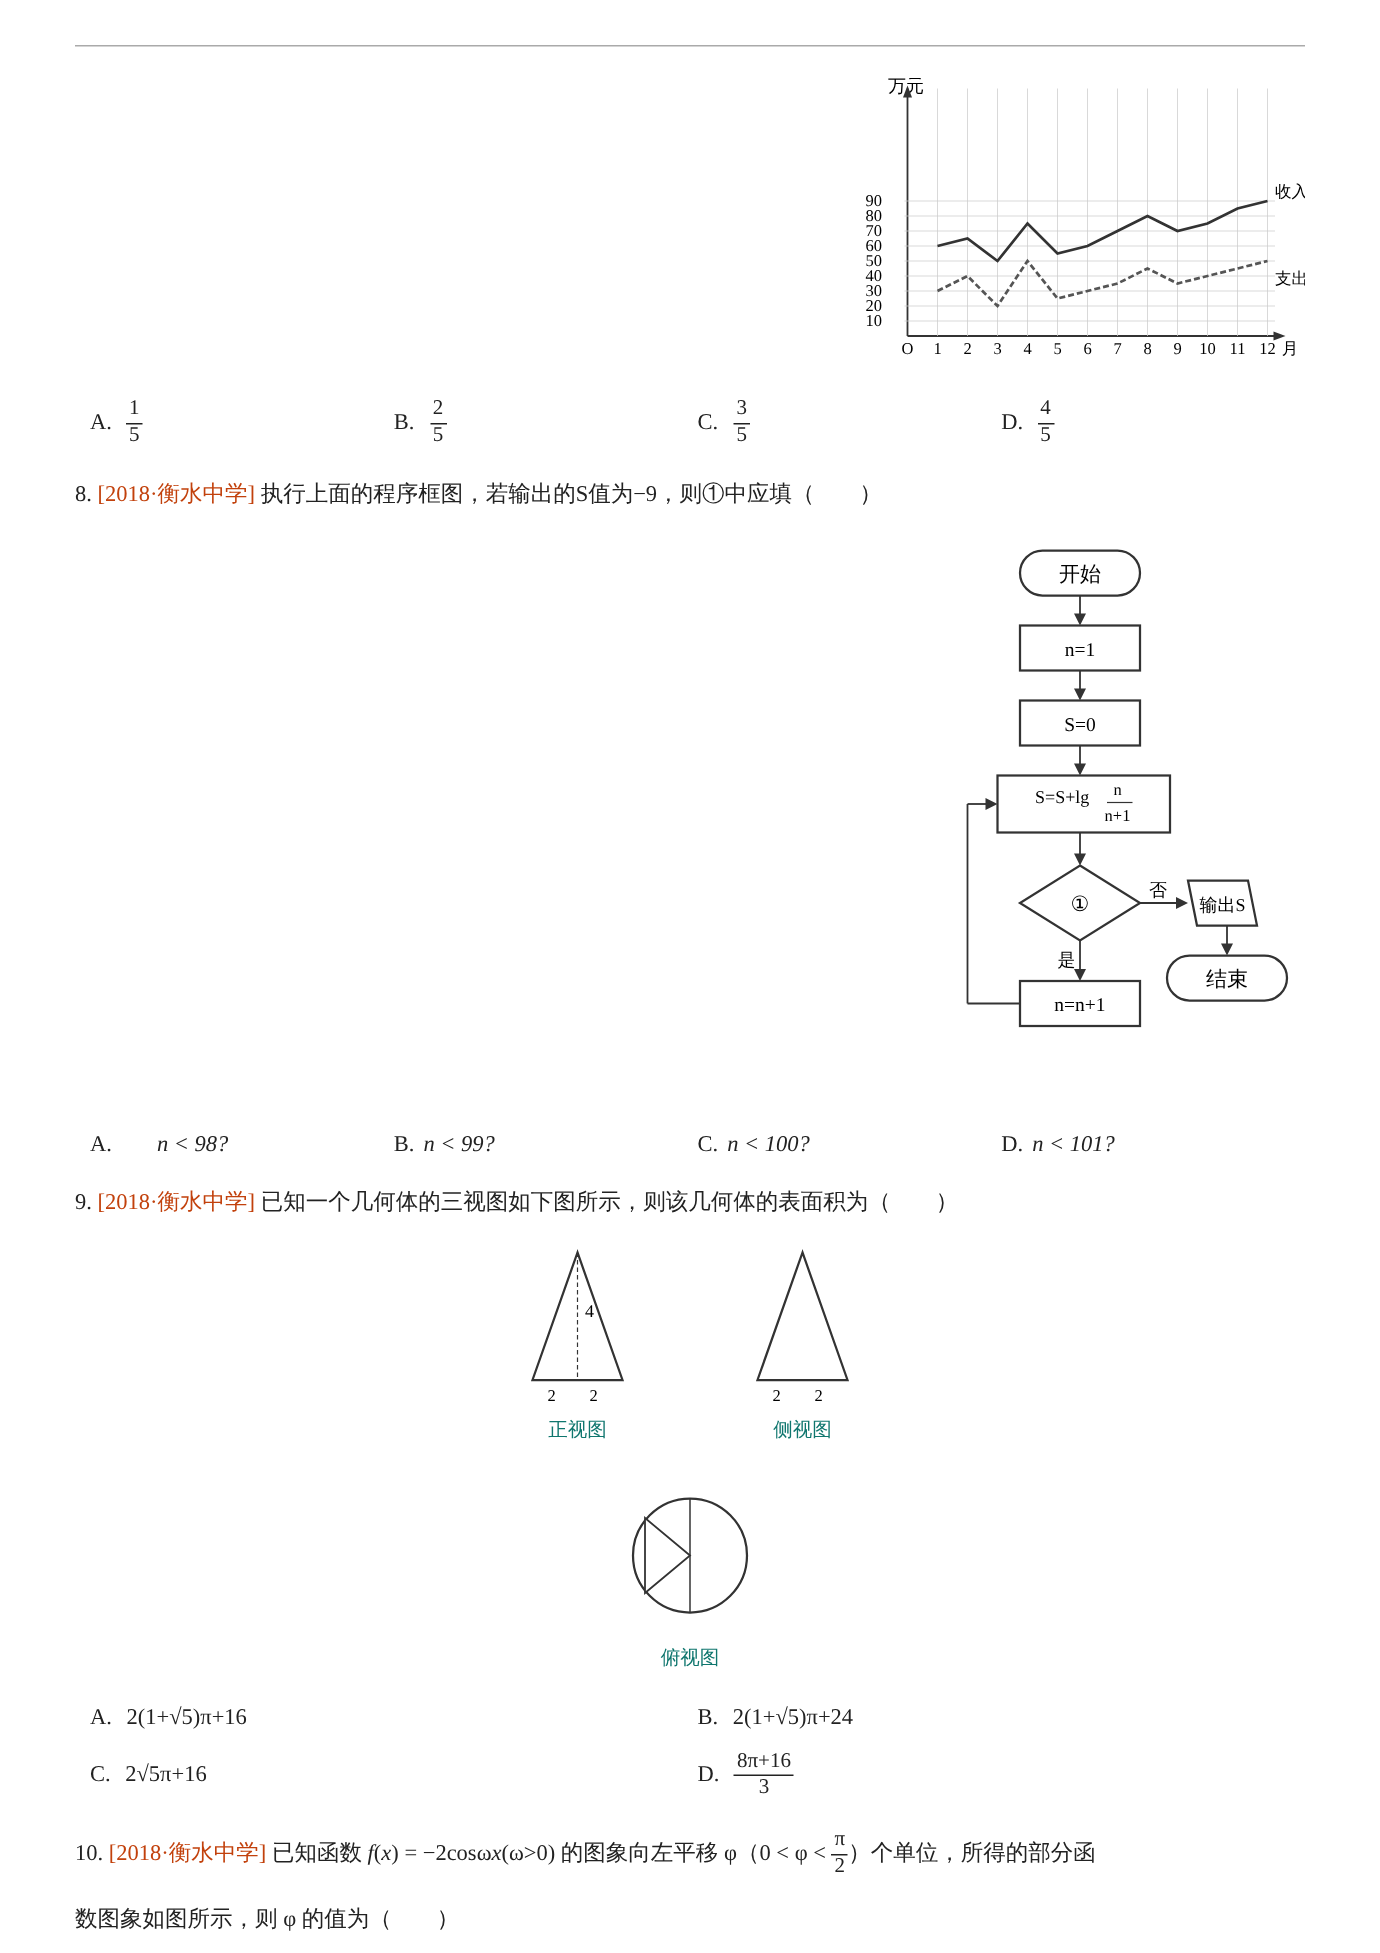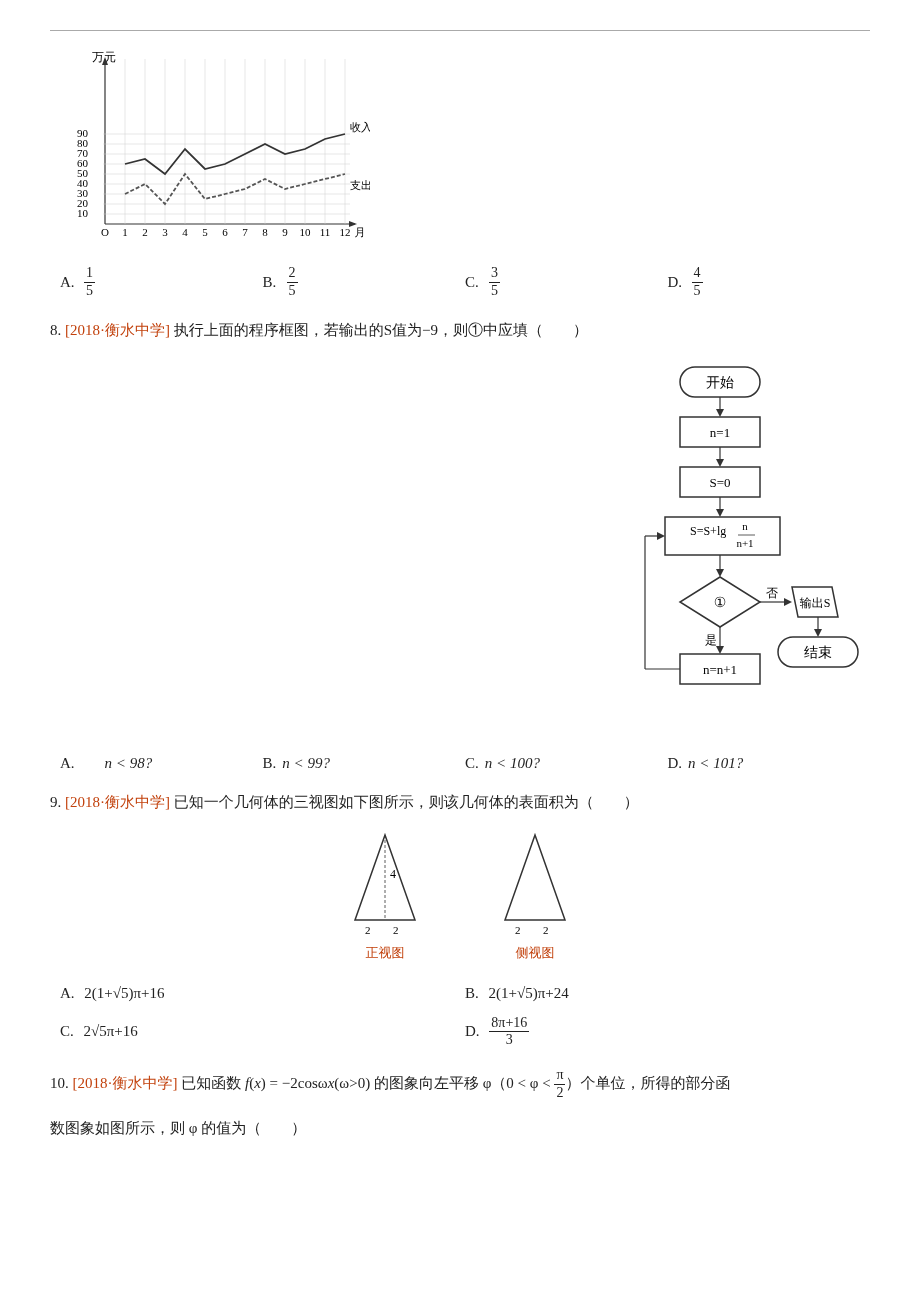--- a/index.html
+++ b/index.html
@@ -14,21 +14,21 @@
     }
 
     .divider-top {
       border-top: 1.5px solid #aaa;
       margin-bottom: 18px;
     }
 
     
     .chart-container {
       display: flex;
-      justify-content: flex-start;
+      justify-content: flex-end;
       margin-bottom: 16px;
     }
 
     .chart-wrap {
       position: relative;
       width: 320px;
       height: 200px;
     }
 
     
@@ -93,21 +93,21 @@
       justify-content: center;
     }
     .view-item {
       display: flex;
       flex-direction: column;
       align-items: center;
       gap: 4px;
     }
     .view-label {
       font-size: 13px;
-      color: #c2410c;
+      color: #0f766e;
     }
 
     
     .options-grid {
       display: grid;
       grid-template-columns: 1fr 1fr;
       gap: 8px 0;
       margin-bottom: 18px;
       padding-left: 10px;
     }
@@ -349,20 +349,31 @@
         <polygon points="50,5 20,90 80,90" fill="white" stroke="#333" stroke-width="1.5"></polygon>
 
         <text x="30" y="104" font-size="11" font-family="SimSun,serif">2</text>
         <text x="58" y="104" font-size="11" font-family="SimSun,serif">2</text>
       </svg>
       <span class="view-label">侧视图</span>
     </div>
 
   </div>
 
+  <div class="view-item">
+    <svg width="110" height="100">
+
+      <circle cx="55" cy="45" r="38" fill="white" stroke="#333" stroke-width="1.5"></circle>
+
+      <polygon points="55,45 25,20 25,70" fill="white" stroke="#333" stroke-width="1.2"></polygon>
+
+      <line x1="55" y1="7" x2="55" y2="83" stroke="#333" stroke-width="1"></line>
+    </svg>
+    <span class="view-label">俯视图</span>
+  </div>
 </div>
 
 <div class="options-grid">
 
   <div class="option-math">
     <span>A.&nbsp;</span>
     <span>
       2(1+√5)π+16
     </span>
   </div>

